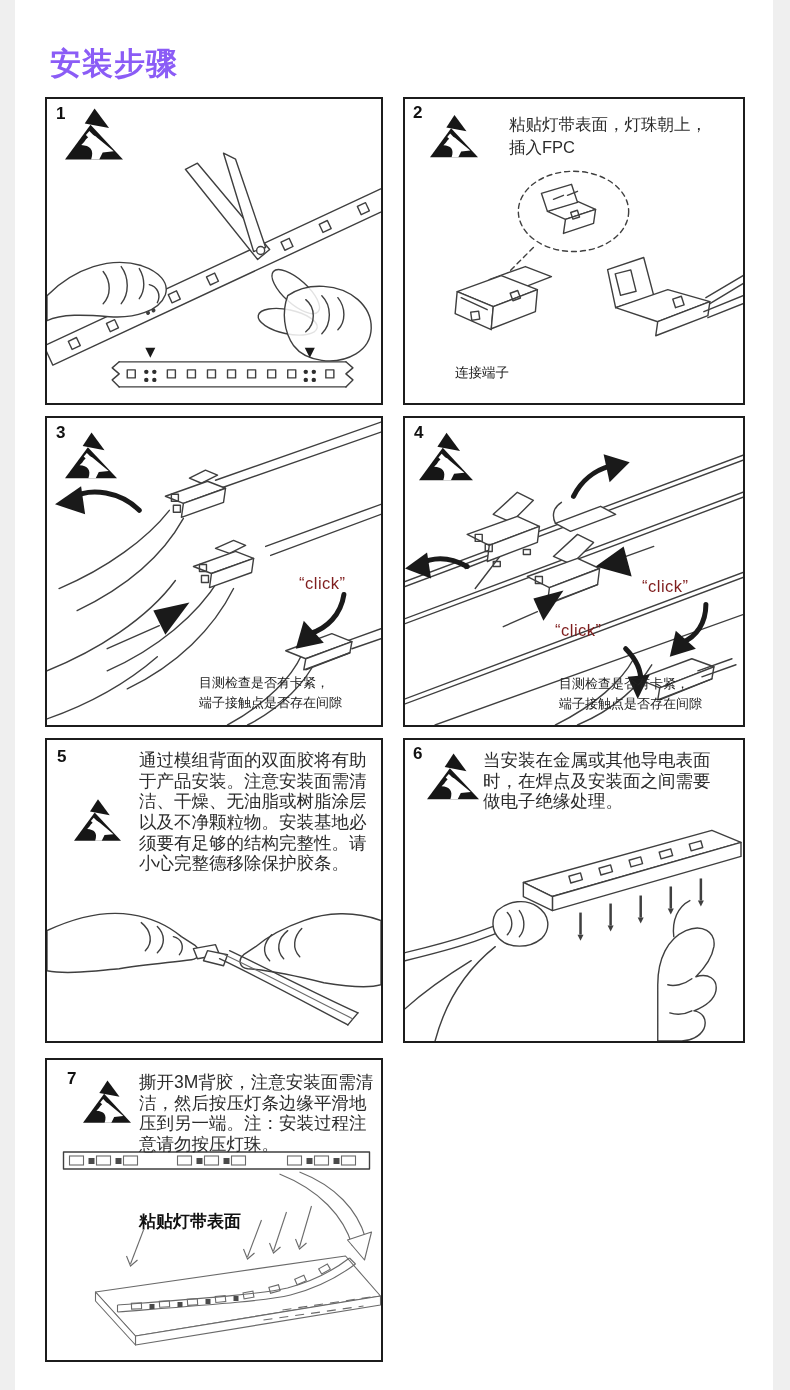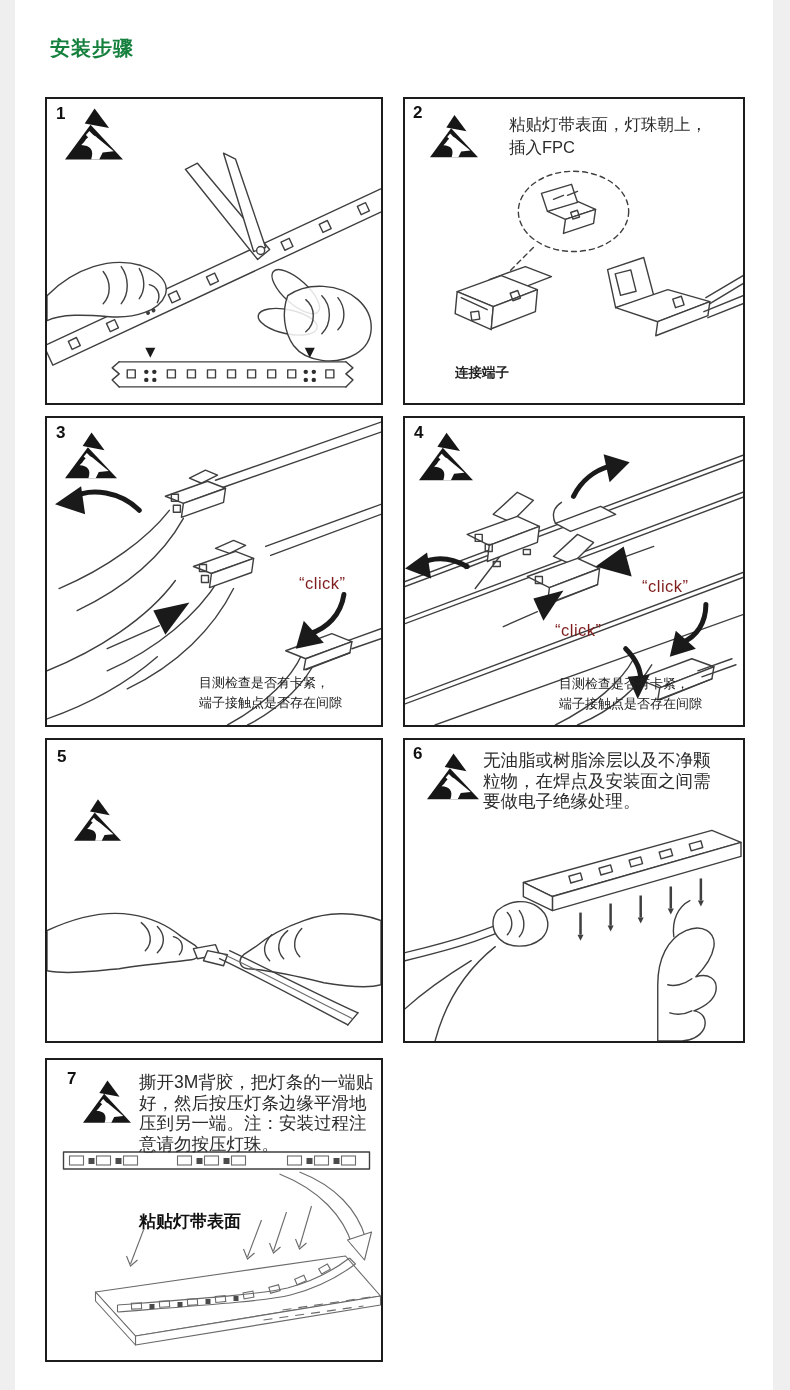--- a/index.html
+++ b/index.html
@@ -4,22 +4,22 @@
 <style>
   html,body{margin:0;padding:0;}
   body{
     width:790px;height:1390px;position:relative;background:#ffffff;
     font-family:"Liberation Sans",sans-serif;color:#1a1a1a;overflow:hidden;
   }
   .side-band{position:absolute;top:0;height:1390px;background:#efefef;}
   .side-band.left{left:0;width:15px;}
   .side-band.right{left:773px;width:17px;}
   .page-title{
-    position:absolute;left:50px;top:22px;font-size:20px;font-weight:bold;
-    letter-spacing:1px;color:#15803d;
+    position:absolute;left:50px;top:22px;font-size:31px;font-weight:bold;
+    letter-spacing:1px;color:#8b5cf6;
   }
   .panel{
     position:absolute;background:#fff;border:2.5px solid #1c1c1c;
     box-sizing:border-box;overflow:hidden;
   }
   .p1{left:45px;top:97px;width:338px;height:308px;}
   .p2{left:403px;top:97px;width:342px;height:308px;}
   .p3{left:45px;top:416px;width:338px;height:311px;}
   .p4{left:403px;top:416px;width:342px;height:311px;}
   .p5{left:45px;top:738px;width:338px;height:305px;}
@@ -27,21 +27,21 @@
   .p7{left:45px;top:1058px;width:338px;height:304px;}
   .step-num{position:absolute;font-size:17px;font-weight:bold;color:#111;line-height:1;}
   .esd{position:absolute;}
   .illu{position:absolute;left:0;top:0;width:100%;height:100%;}
   .cn-text{position:absolute;color:#2b2b2b;white-space:pre-line;}
   .body-text{font-size:17.5px;line-height:1.18;width:236px;letter-spacing:0;}
   .p2-text{left:104px;top:14px;font-size:16.5px;line-height:1.4;}
   .p5-text{left:92px;top:10px;}
   .p6-text{left:78px;top:10px;}
   .p7-text{left:92px;top:12px;}
-  .conn-label{position:absolute;left:50px;top:265px;font-size:13.5px;font-weight:bold;color:#222;}
+  .conn-label{position:absolute;left:50px;top:265px;font-size:13.5px;font-weight:normal;color:#222;}
   .click-label{position:absolute;font-size:16.5px;color:#7f1d1d;letter-spacing:0.5px;}
   .caption{position:absolute;font-size:13px;line-height:1.55;color:#222;white-space:pre-line;}
   .p3 .click-label{left:252px;top:156px;}
   .p3 .caption{left:152px;top:255px;}
   .p4 .click-top{left:237px;top:159px;}
   .p4 .click-bottom{left:150px;top:203px;}
   .p4 .caption{left:154px;top:256px;}
   .stick-label{position:absolute;left:92px;top:150px;font-size:17px;font-weight:bold;color:#111;}
   svg{display:block;}
   .ln{stroke:#3f3f3f;stroke-width:1.4;fill:none;stroke-linecap:round;stroke-linejoin:round;}
@@ -308,20 +308,21 @@
     <polygon class="lnw" points="160,210 180,214 176,225 156,220"></polygon>
     <path class="ln" d="M172,218 C210,236 258,262 300,284"></path>
     <path class="ln" d="M182,210 C220,228 266,252 310,272"></path>
     <line x1="300" y1="284" x2="310" y2="272" class="ln"></line>
     <path class="soft" d="M177,214 C216,232 262,257 305,278"></path>
   </svg>
   <span class="step-num" style="left:10px;top:8px">5</span>
   <svg class="esd" style="left:27px;top:56px" width="47" height="49" viewBox="0 0 100 90">
       <use href="#esdsym"></use>
     </svg>
+  <div class="cn-text body-text p5-text">通过模组背面的双面胶将有助于产品安装。注意安装面需清洁、干燥、无油脂或树脂涂层以及不净颗粒物。安装基地必须要有足够的结构完整性。请小心完整德移除保护胶条。</div>
 </div>
 
 <div class="panel p6">
   <svg class="illu" viewBox="0 0 337 300">
 
     <path class="ln" d="M0,212 C50,200 90,188 126,168" stroke-width="2.2"></path>
     <path class="ln" d="M0,220 C50,208 92,196 130,174" stroke-width="2.2"></path>
     <path class="ln" d="M0,268 C20,250 40,236 66,220"></path>
     <path class="lnw" d="M92,170 C104,160 120,158 132,166 C144,174 146,188 136,198 C124,208 104,208 94,198 C86,190 86,178 92,170 Z"></path>
     <path class="ln" d="M102,172 C108,178 108,188 102,194"></path>
@@ -355,21 +356,21 @@
 
     <path class="lnw" d="M252,300 L252,244 C252,218 262,198 280,190 C296,183 310,191 308,206 C306,218 298,228 290,236 C302,232 312,238 310,250 C308,260 298,266 288,270 C296,271 302,278 298,288 C294,296 284,300 276,300 Z"></path>
     <path class="ln" d="M268,196 C266,180 272,166 284,160"></path>
     <path class="ln" d="M286,238 C278,244 268,246 262,244"></path>
     <path class="ln" d="M286,270 C278,274 270,274 264,272"></path>
   </svg>
   <span class="step-num" style="left:8px;top:5px">6</span>
   <svg class="esd" style="left:22px;top:10px" width="52" height="54" viewBox="0 0 100 90">
       <use href="#esdsym"></use>
     </svg>
-  <div class="cn-text body-text p6-text">无油脂或树脂涂层以及不净颗粒物，在焊点及安装面之间需要做电子绝缘处理。</div>
+  <div class="cn-text body-text p6-text">当安装在金属或其他导电表面时，在焊点及安装面之间需要做电子绝缘处理。</div>
 </div>
 
 <div class="panel p7">
   <svg class="illu" viewBox="0 0 333 300">
 
     <rect x="16" y="92" width="306" height="17" class="lnw" stroke="#6a6a6a"></rect>
     <g class="soft">
       <rect x="22" y="96" width="14" height="9"></rect>
         <rect x="49" y="96" width="14" height="9"></rect>
         <rect x="76" y="96" width="14" height="9"></rect>
@@ -429,15 +430,15 @@
       <line x1="239" y1="152" x2="226" y2="191"></line>
         <polyline points="222,183 226,193 233,187"></polyline>
       <line x1="264" y1="146" x2="252" y2="187"></line>
         <polyline points="248,179 252,189 259,183"></polyline>
     </g>
   </svg>
   <span class="step-num" style="left:20px;top:10px">7</span>
   <svg class="esd" style="left:36px;top:16px" width="48" height="52" viewBox="0 0 100 90">
       <use href="#esdsym"></use>
     </svg>
-  <div class="cn-text body-text p7-text">撕开3M背胶，把灯条的一端贴好，然后按压灯条边缘平滑地压到另一端。注：安装过程注意请勿按压灯珠。</div>
+  <div class="cn-text body-text p7-text">撕开3M背胶，注意安装面需清洁，然后按压灯条边缘平滑地压到另一端。注：安装过程注意请勿按压灯珠。</div>
   <div class="stick-label">粘贴灯带表面</div>
 </div>
 
 </body></html>

